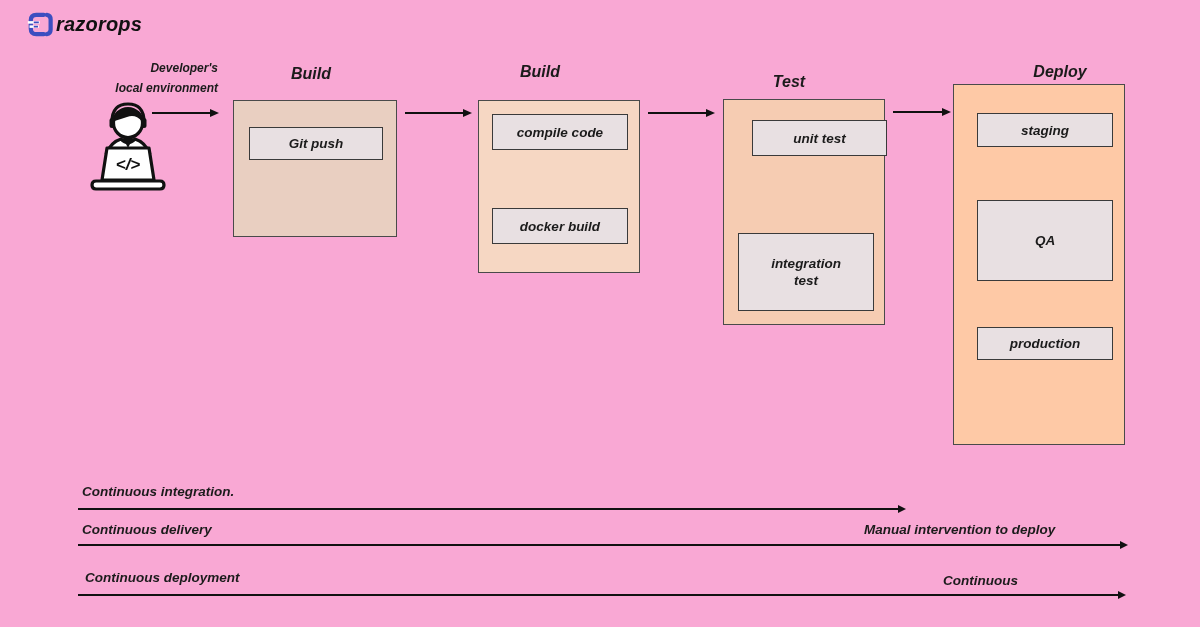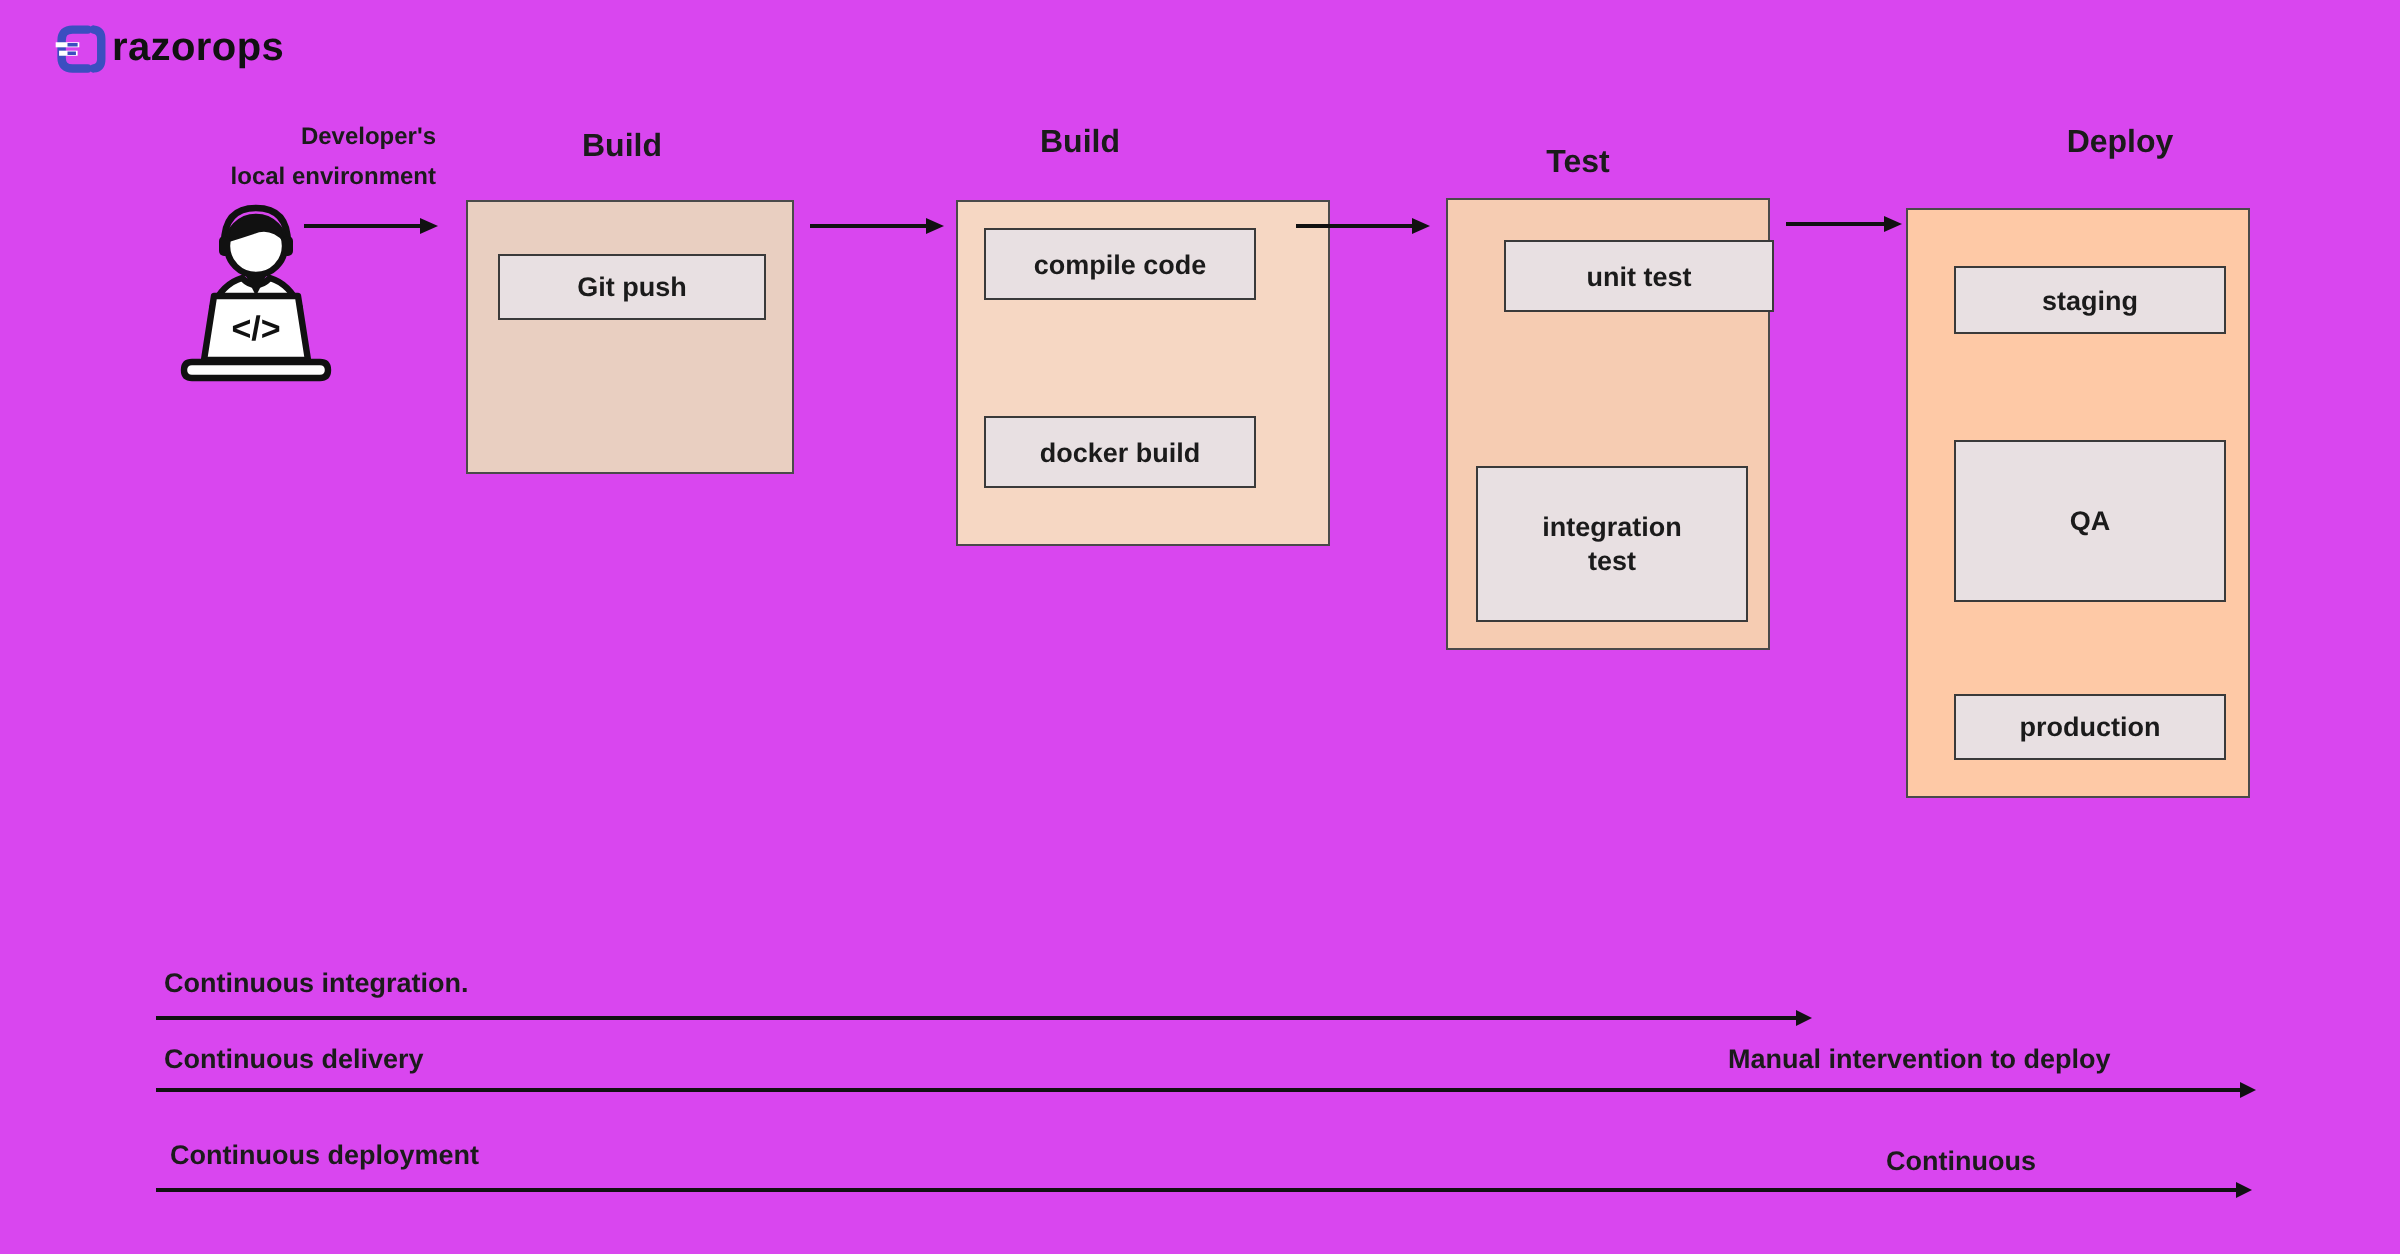--- a/index.html
+++ b/index.html
@@ -1,18 +1,18 @@
 <!DOCTYPE html>
 <html><head>
 <meta charset="utf-8">
 <style>
   html,body{margin:0;padding:0;background:#ffffff;}
   #canvas{
-    position:relative;width:1200px;height:627px;background:#d946ef;overflow:hidden;
-    font-family:"Liberation Sans","DejaVu Sans",sans-serif;color:#1b1b1b;
+    position:relative;width:1200px;height:627px;background:#f9a8d4;overflow:hidden;
+    font-family:"Liberation Sans","DejaVu Sans",sans-serif;color:#1b1b1b;font-style:italic;
   }
   
   .logo{position:absolute;left:27px;top:11px;display:flex;align-items:center;gap:2px;}
   .logo-text{font-size:20px;font-weight:800;letter-spacing:.2px;color:#111;}
   
   .dev-title{position:absolute;left:38px;top:58px;width:180px;text-align:right;
     font-size:12px;font-weight:700;line-height:20px;}
   .dev-icon{position:absolute;left:78px;top:96px;}
   
   .stage-header{position:absolute;transform:translateX(-50%);font-size:16px;font-weight:700;white-space:nowrap;}
@@ -81,39 +81,39 @@
   <div class="stage-header" style="left:540px;top:63px;">Build</div>
   <div class="stage-header" style="left:789px;top:73px;">Test</div>
   <div class="stage-header" style="left:1044px;top:63px;margin-left:16px;">Deploy</div>
 
   <div class="stage" style="left: 233px; top: 100px; width: 164px; height: 137px; background-color: rgb(233, 207, 193);">
     <div class="task" style="left: 15px; top: 26px; width: 134px; height: 33px; background-color: rgb(232, 224, 226);">
       <span>Git push</span>
     </div>
   </div>
 
-  <div class="stage" style="left: 478px; top: 100px; width: 187px; height: 173px; background-color: rgb(246, 215, 195);">
+  <div class="stage" style="left: 478px; top: 100px; width: 162px; height: 173px; background-color: rgb(246, 215, 195);">
     <div class="task" style="left: 13px; top: 13px; width: 136px; height: 36px; background-color: rgb(232, 224, 226);">
       <span>compile code</span>
     </div>
     <div class="task" style="left: 13px; top: 107px; width: 136px; height: 36px; background-color: rgb(232, 224, 226);">
       <span>docker build</span>
     </div>
   </div>
 
   <div class="stage" style="left: 723px; top: 99px; width: 162px; height: 226px; background-color: rgb(246, 204, 178);">
     <div class="task" style="left: 28px; top: 20px; width: 135px; height: 36px; background-color: rgb(232, 224, 226);">
       <span>unit test</span>
     </div>
     <div class="task wrap" style="left: 14px; top: 133px; width: 136px; height: 78px; background-color: rgb(232, 224, 226);">
       <span>integration test</span>
     </div>
   </div>
 
-  <div class="stage" style="left: 953px; top: 104px; width: 172px; height: 295px; background-color: rgb(254, 201, 166);">
+  <div class="stage" style="left: 953px; top: 84px; width: 172px; height: 361px; background-color: rgb(254, 201, 166);">
     <div class="task" style="left: 23px; top: 28px; width: 136px; height: 34px; background-color: rgb(232, 224, 226);">
       <span>staging</span>
     </div>
     <div class="task" style="left: 23px; top: 242px; width: 136px; height: 33px; background-color: rgb(232, 224, 226);">
       <span>production</span>
     </div>
     <div class="task" style="left: 23px; top: 115px; width: 136px; height: 81px; background-color: rgb(232, 224, 226);">
       <span>QA</span>
     </div>
   </div>

